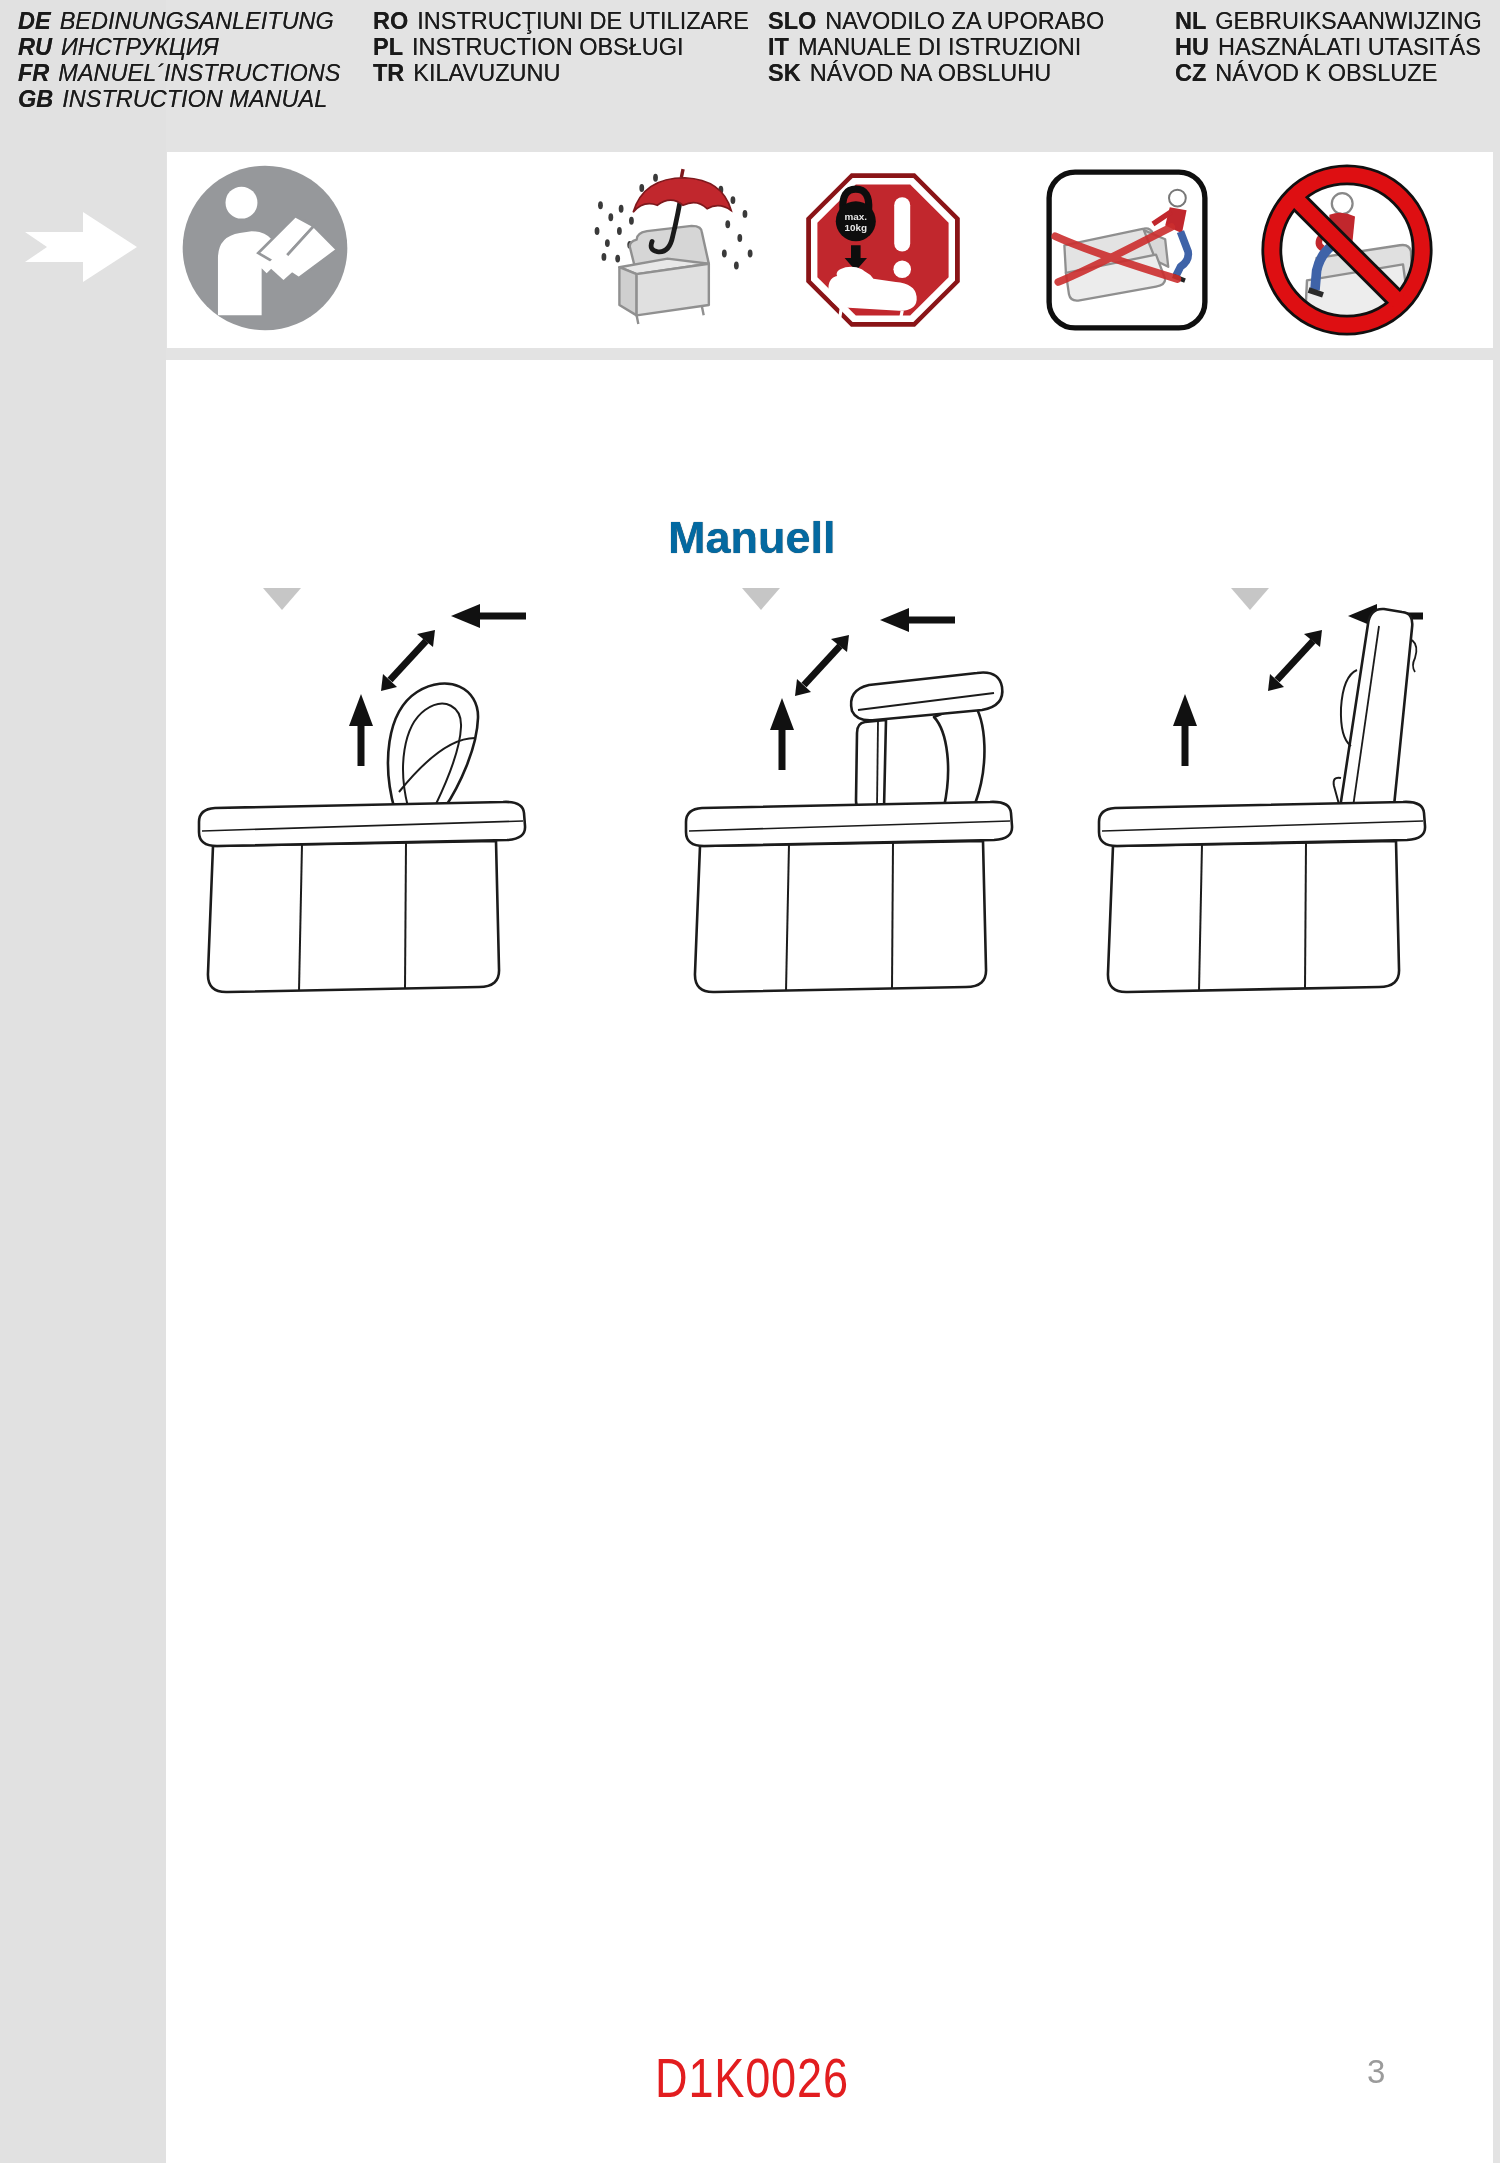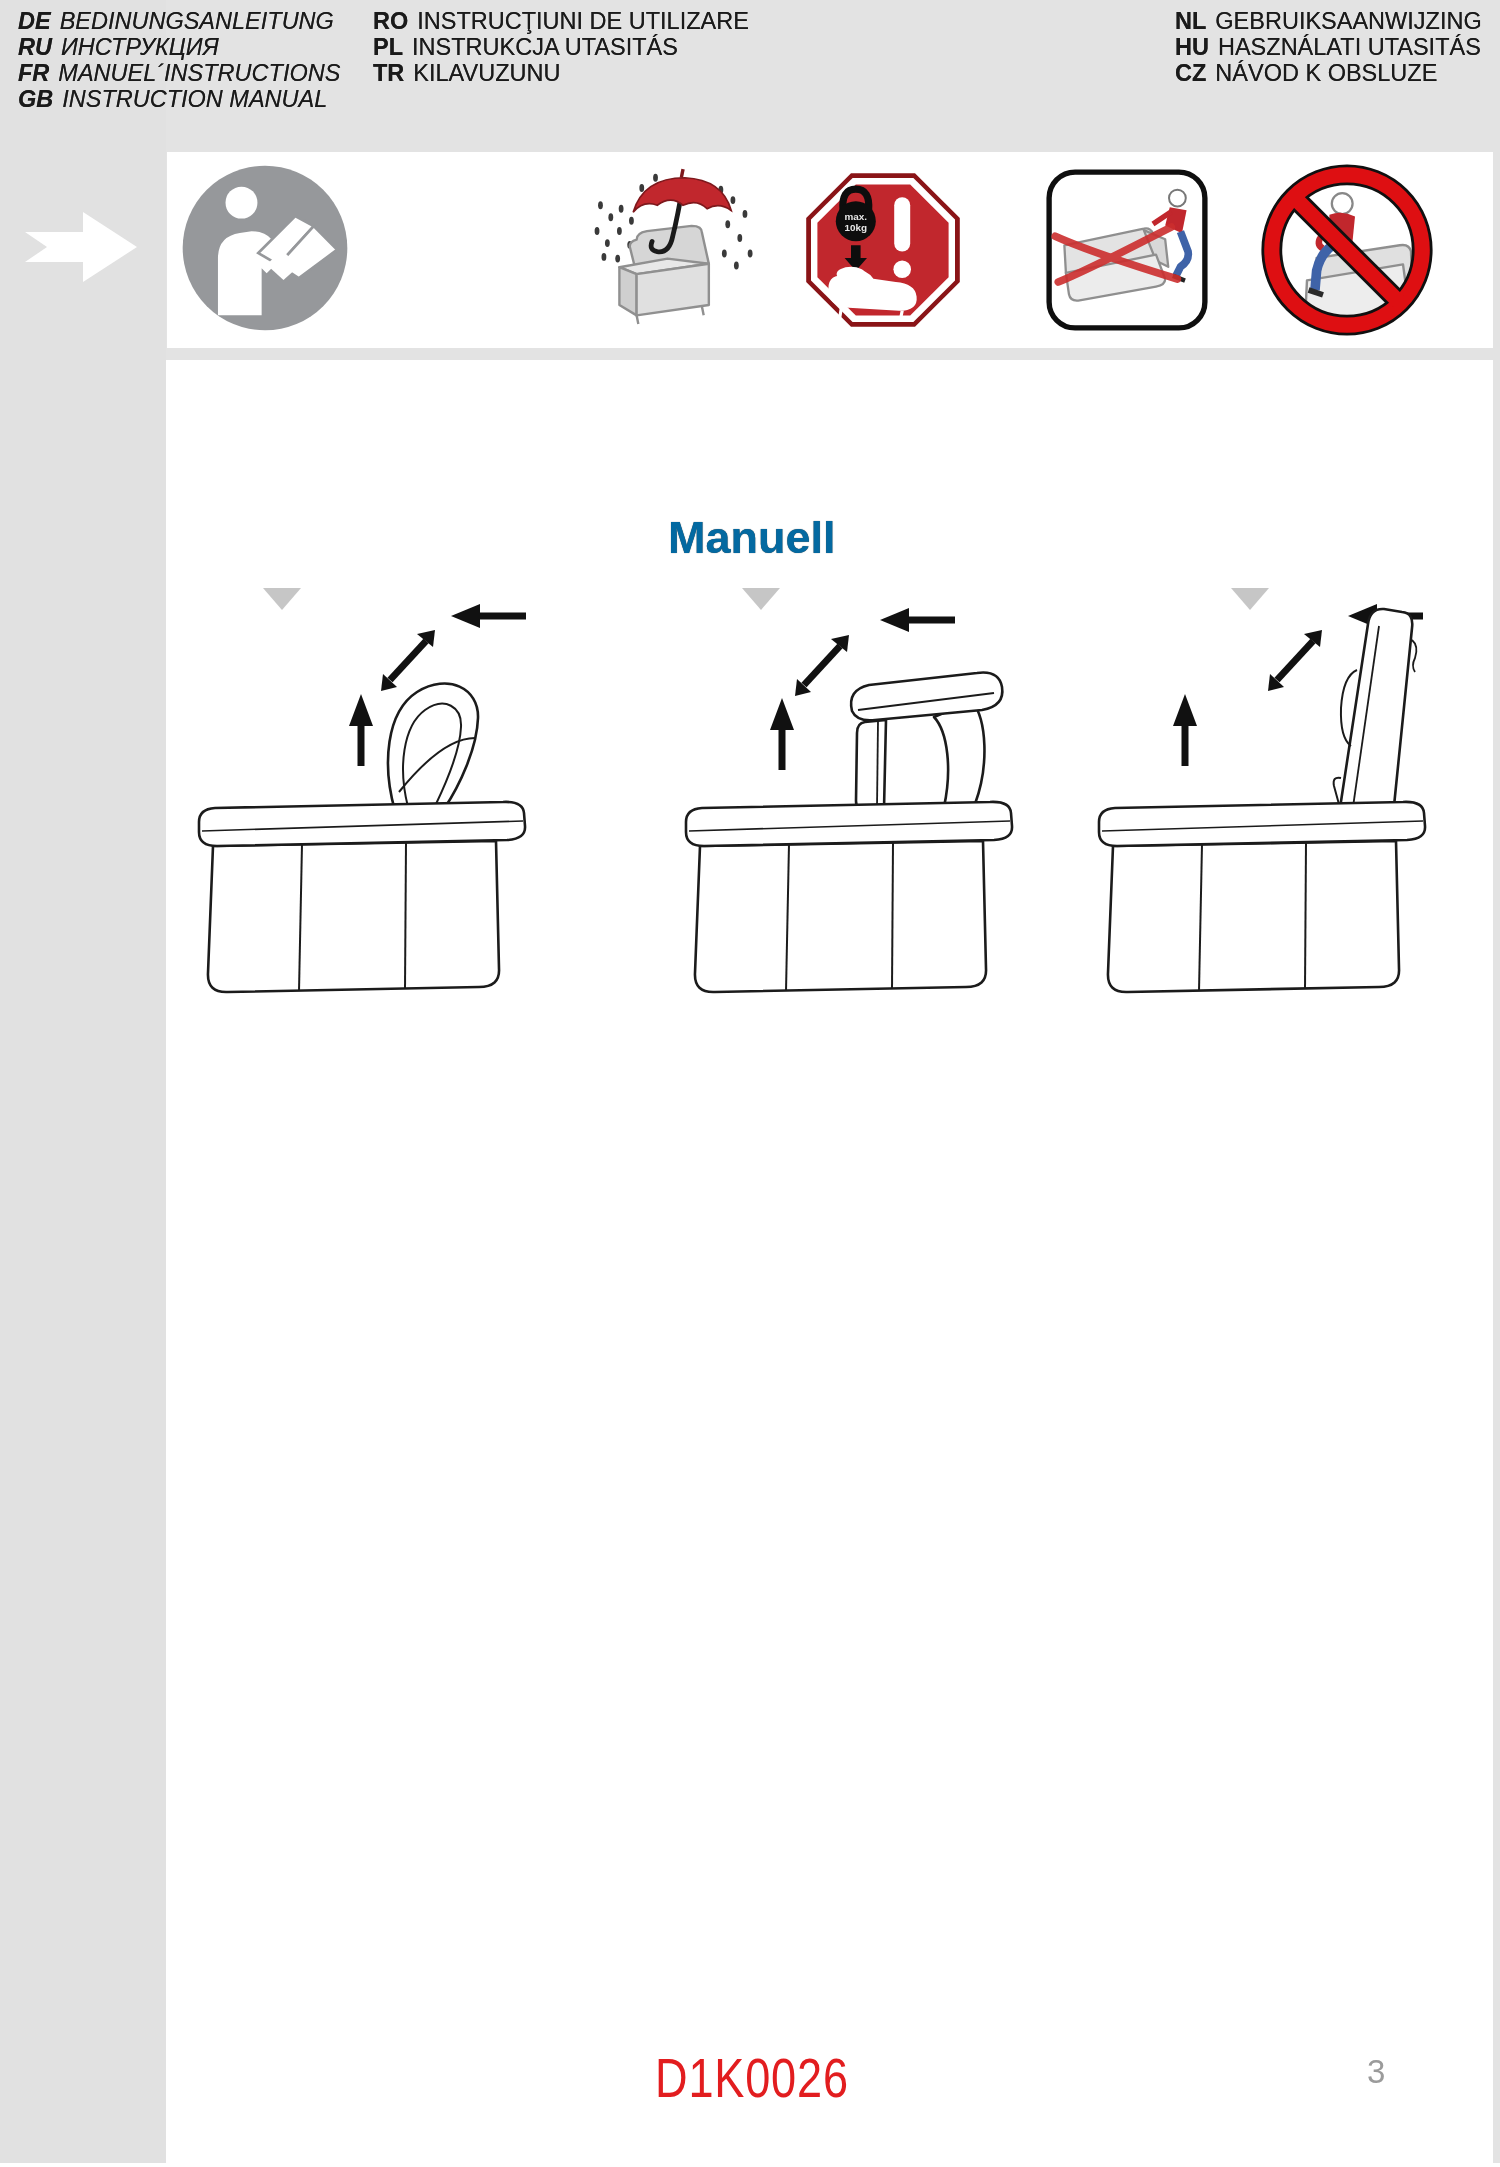--- a/index.html
+++ b/index.html
@@ -40,22 +40,27 @@
   <div class="sliver-right"></div>
 
   <div class="hcol hc1">
     <div><b>DE</b><span>BEDINUNGSANLEITUNG</span></div>
     <div><b>RU</b><span>ИНСТРУКЦИЯ</span></div>
     <div><b>FR</b><span>MANUEL´INSTRUCTIONS</span></div>
     <div><b>GB</b><span>INSTRUCTION MANUAL</span></div>
   </div>
   <div class="hcol hc2">
     <div><b>RO</b><span>INSTRUCŢIUNI DE UTILIZARE</span></div>
-    <div><b>PL</b><span>INSTRUKCJA UTASITÁS</span></div>
+    <div><b>PL</b><span>INSTRUCTION OBSŁUGI</span></div>
     <div><b>TR</b><span>KILAVUZUNU</span></div>
+  </div>
+  <div class="hcol hc3">
+    <div><b>SLO</b><span>NAVODILO ZA UPORABO</span></div>
+    <div><b>IT</b><span>MANUALE DI ISTRUZIONI</span></div>
+    <div><b>SK</b><span>NÁVOD NA OBSLUHU</span></div>
   </div>
   <div class="hcol hc4">
     <div><b>NL</b><span>GEBRUIKSAANWIJZING</span></div>
     <div><b>HU</b><span>HASZNÁLATI UTASITÁS</span></div>
     <div><b>CZ</b><span>NÁVOD K OBSLUZE</span></div>
   </div>
 
   <div class="next-arrow">
     <svg width="112" height="82" viewBox="0 0 112 82">
       <polygon points="0,26 58,26 58,6 112,41 58,76 58,56 0,56 22,41" fill="#ffffff"></polygon>

